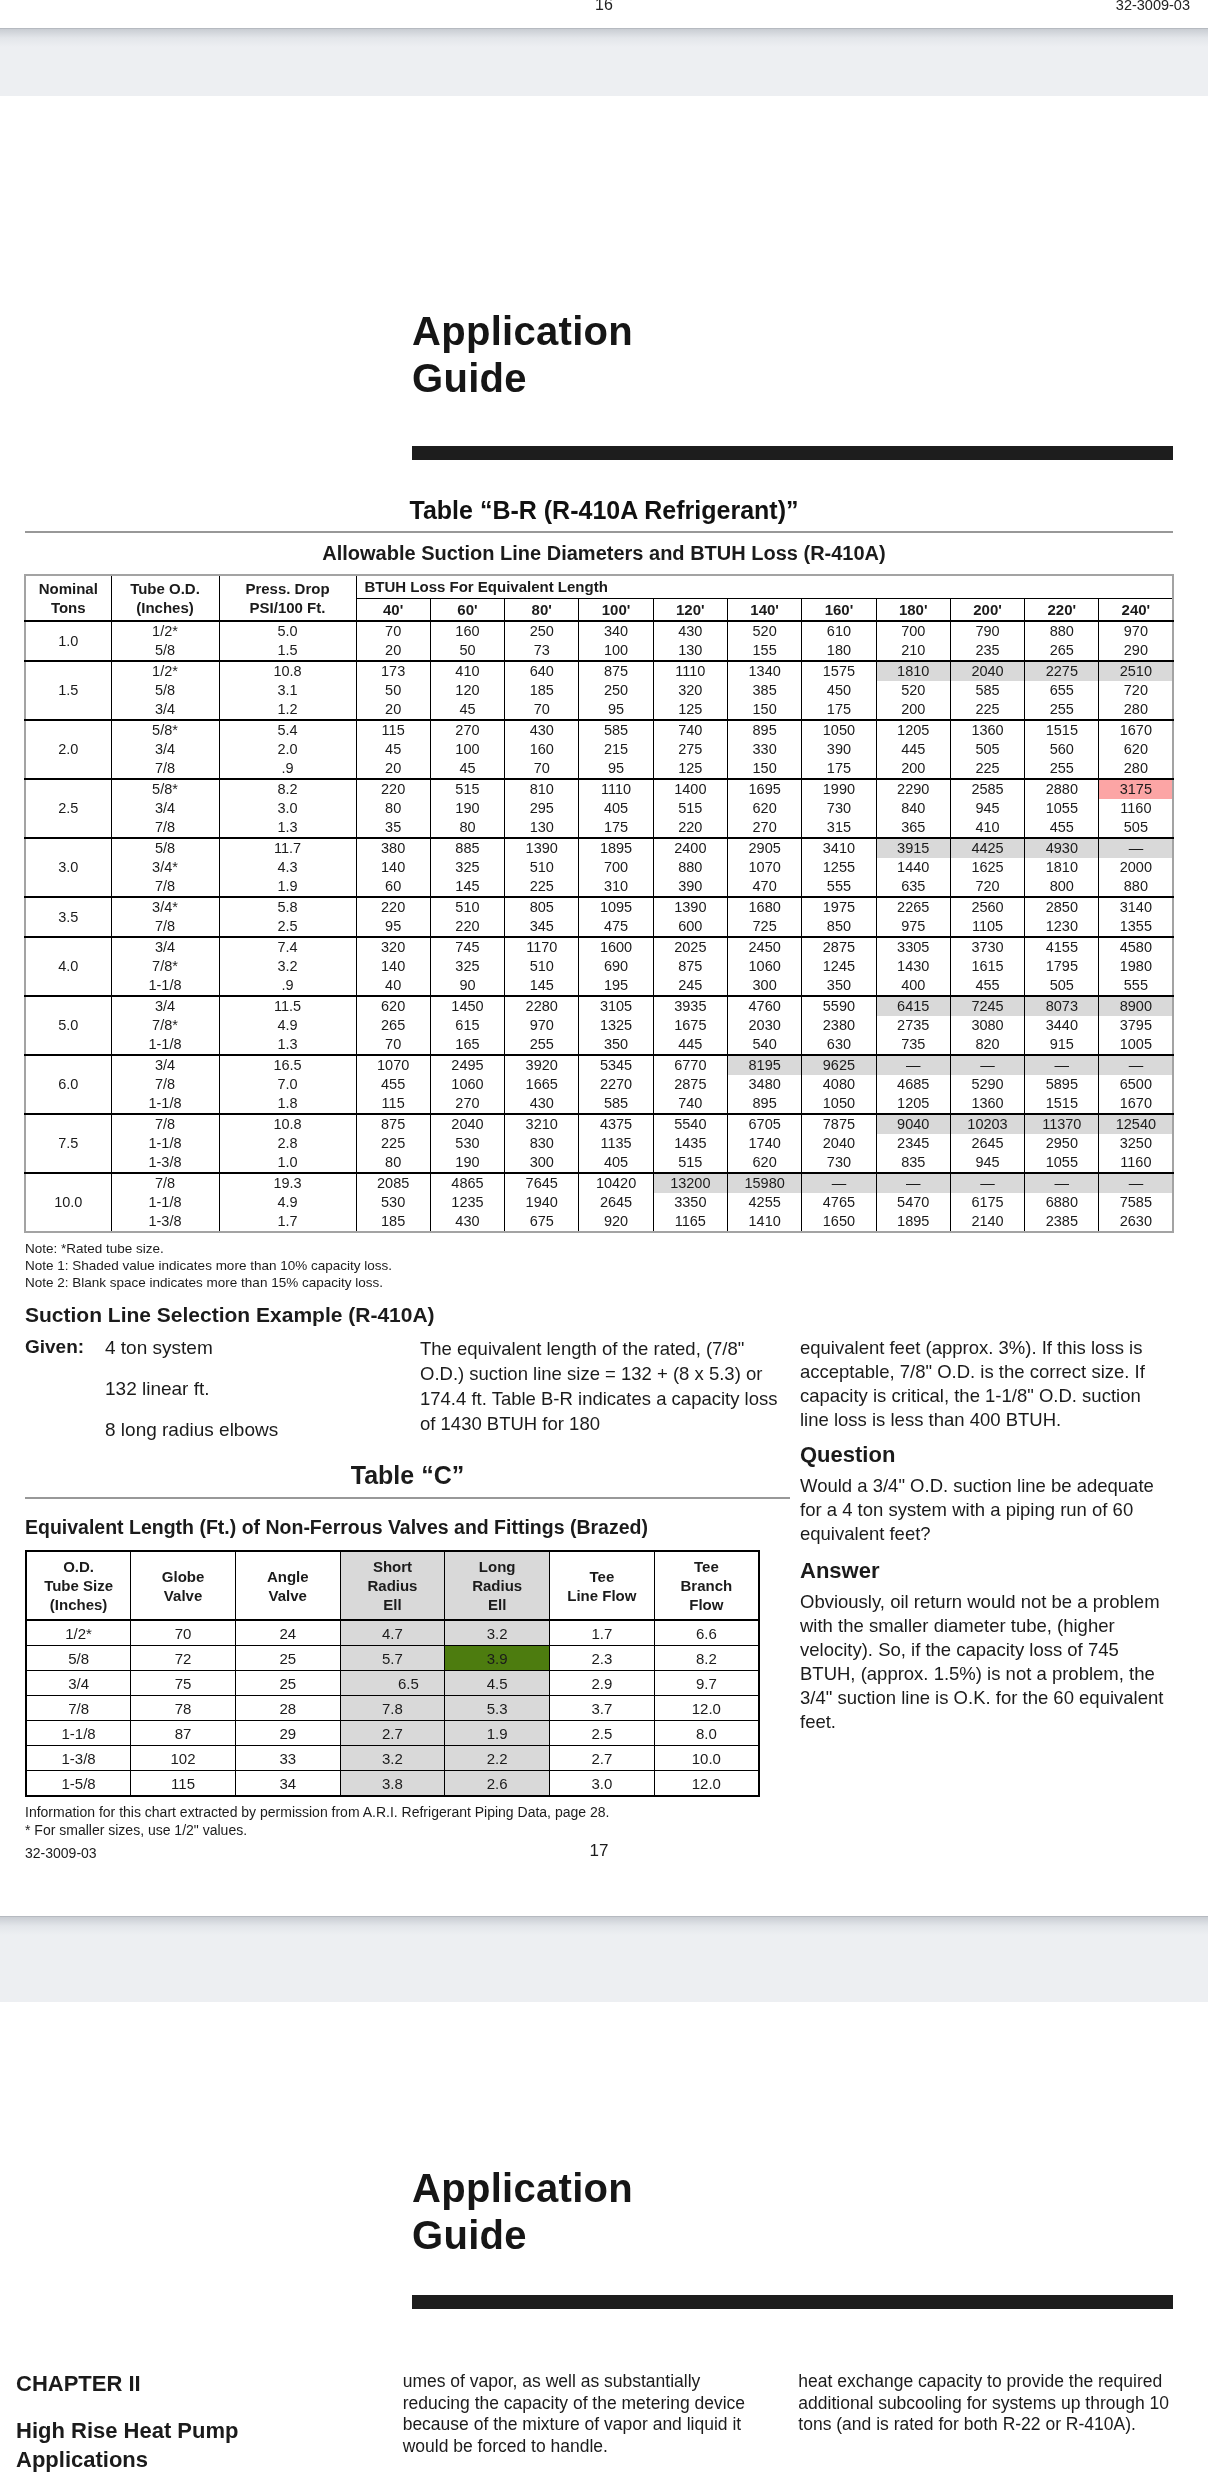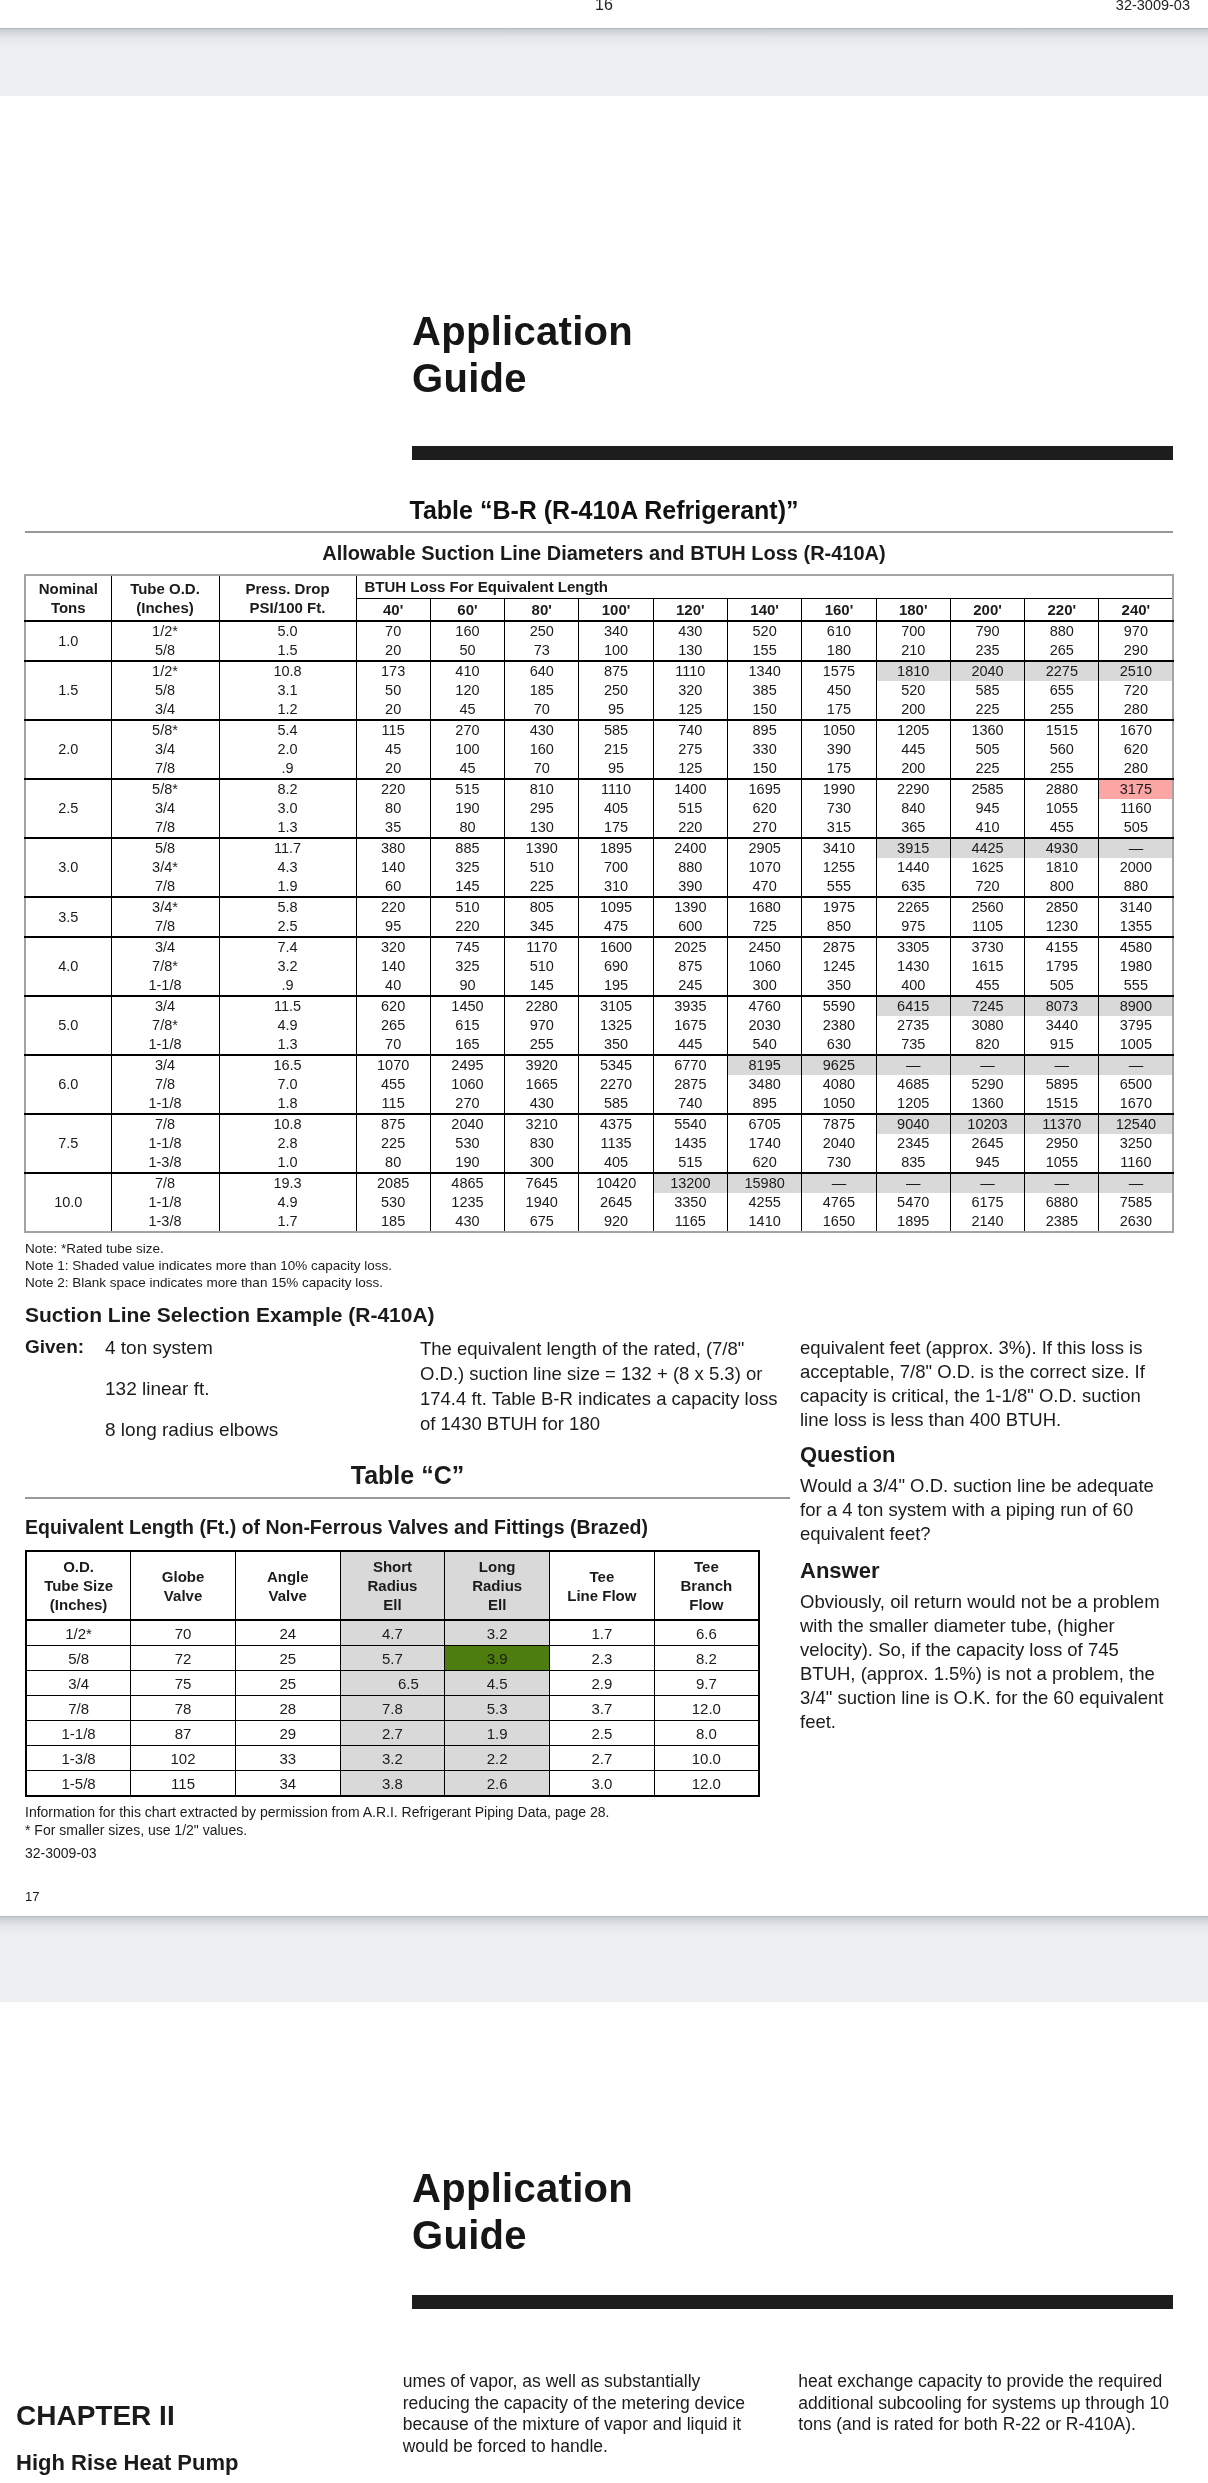--- a/index.html
+++ b/index.html
@@ -60,29 +60,29 @@
   .tc th,.tc td{border:1px solid #000;text-align:center;padding:0;}
   .tc thead th{font-weight:bold;white-space:pre-line;line-height:19px;padding:5px 0;border-bottom:2px solid #000;}
   .tc tbody td{height:24px;}
   .tc-notes{font-size:14px;line-height:18px;margin-top:6px;}
 
   .rp{font-size:18.5px;line-height:24px;margin:0;}
   .qa-head{font-size:22px;font-weight:bold;margin:10px 0 6px;}
   .qa-head.ans{margin-top:12px;}
 
   .p17-footer{position:absolute;left:25px;right:35px;bottom:55px;font-size:14px;}
-  .p17-footer .pgnum{position:absolute;left:0;right:0;text-align:left;font-size:13px;top:-4px;margin-top:48px;}
+  .p17-footer .pgnum{position:absolute;left:0;right:0;text-align:center;font-size:17px;top:-4px;}
 
   
   .p18{height:483px;}
   .p18 .big-title{margin:163px 0 0 412px;}
   .p18 .black-bar{margin:36px 35px 0 412px;}
   .chapter-row{display:flex;margin:62px 35px 0 16px;}
   .ch-left{width:380px;}
-  .ch-kicker{font-size:28px;font-weight:bold;line-height:26px;margin-top:32px;}
+  .ch-kicker{font-size:22px;font-weight:bold;line-height:26px;}
   .ch-title{font-size:22px;font-weight:bold;line-height:29px;margin-top:19px;}
   .ch-mid{width:352px;margin-left:7px;}
   .ch-right{width:375px;margin-left:44px;}
   .ch-p{font-size:17.5px;line-height:21.5px;margin:0;}
 </style>
 </head>
 <body>
 
 <section class="page p16">
   <div class="num">16</div>

